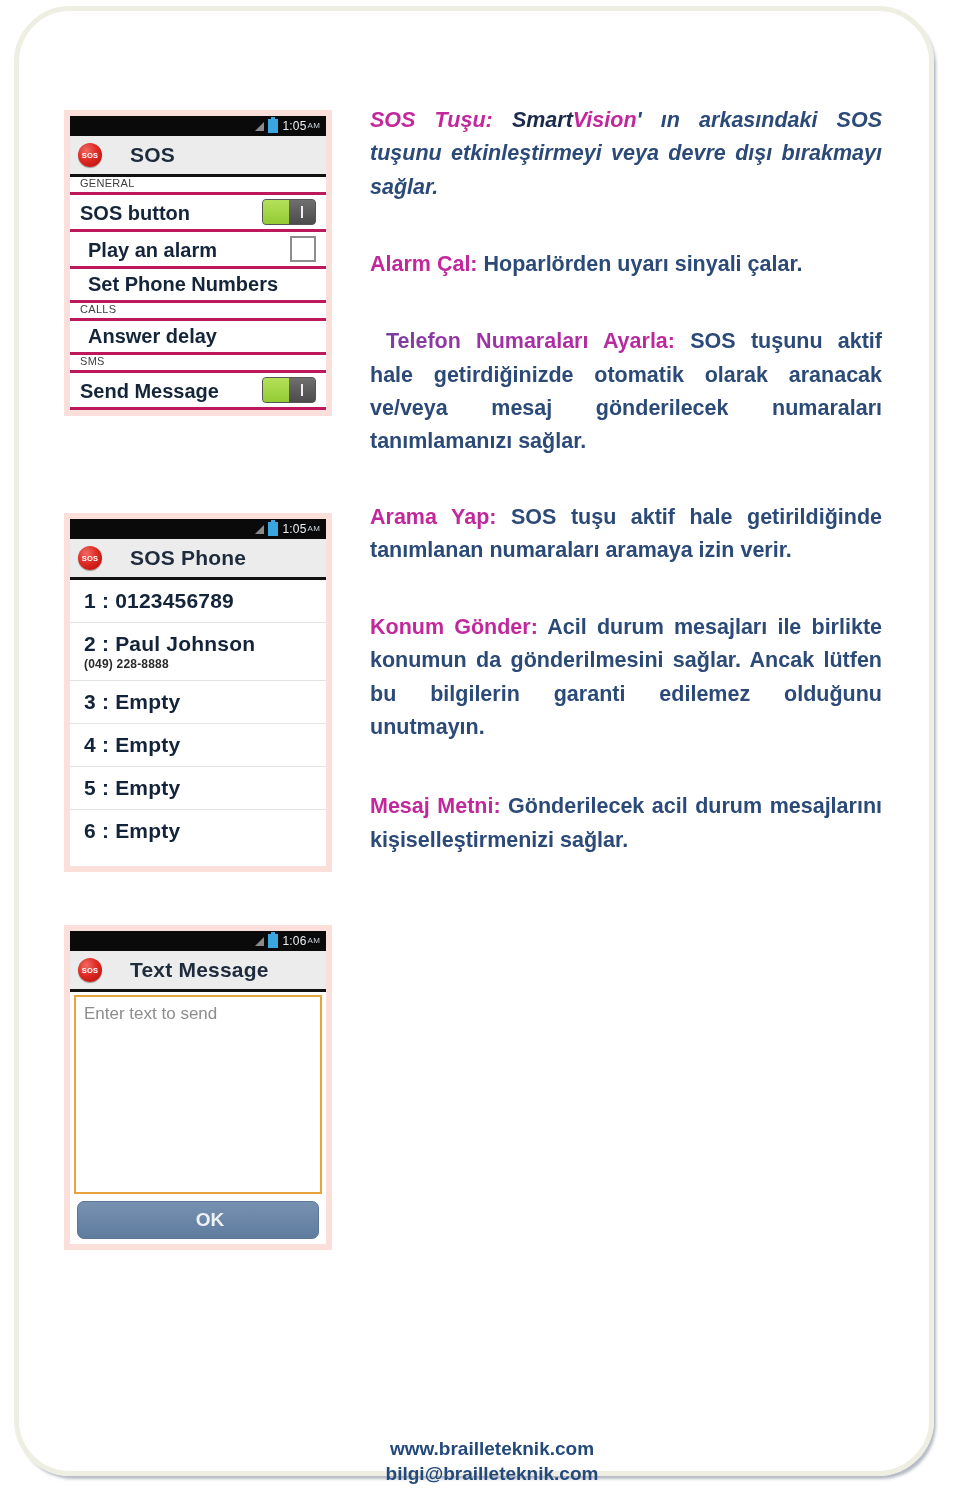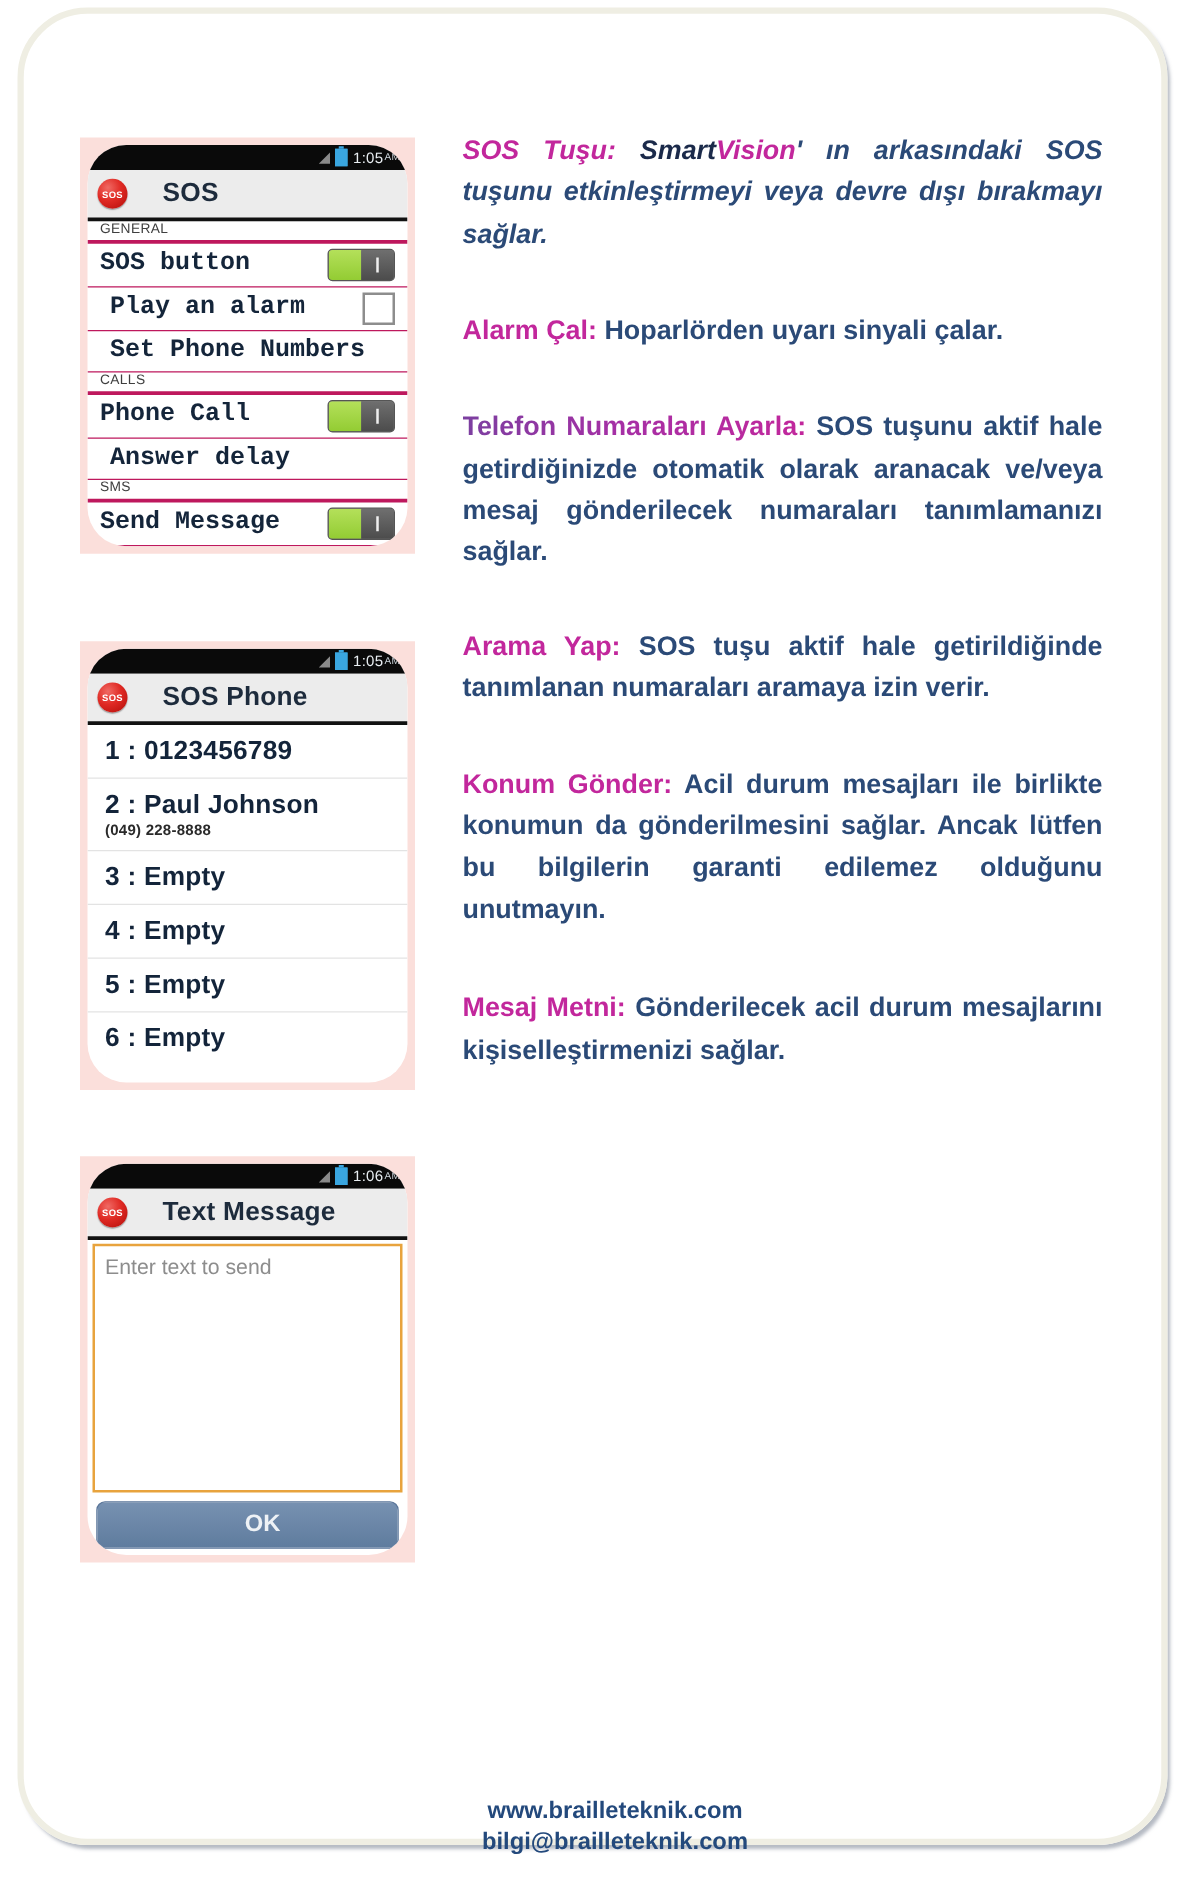--- a/index.html
+++ b/index.html
@@ -44,21 +44,20 @@
     left:64px;
     width:268px;
     background:#fbdfdb;
     padding:6px;
     box-sizing:border-box;
   }
   .shot .screen{
     background:#ffffff;
     overflow:hidden;
     position:relative;
-    border-radius:31px;
   }
   
   .statusbar{
     background:#0a0a0a;
     height:20px;
     display:flex;
     align-items:center;
     justify-content:flex-end;
     padding-right:6px;
     gap:4px;
@@ -107,26 +106,25 @@
   }
 
   
   .sec-head{
     font-size:11px;font-weight:normal;color:#3f3f3f;
     padding:0 10px 3px 10px;
     border-bottom:3px solid #be185d;
     letter-spacing:.3px;
   }
   .row{
-    display:flex;align-items:flex-start;justify-content:space-between;
+    display:flex;align-items:flex-end;justify-content:space-between;
     padding:4px 10px;
-    border-bottom:1px solid #be185d;
+    border-bottom:3px solid #be185d;
     min-height:33px;
     box-sizing:border-box;
-    font-family:Liberation Mono, monospace;
   }
   .row .label{
     font-size:20px;font-weight:bold;color:#14253a;white-space:nowrap;
   }
   .row.indent .label{padding-left:8px;}
   .toggle{
     width:52px;height:24px;border-radius:4px;
     background:#6b6b6b;
     display:flex;flex:0 0 auto;
     overflow:hidden;
@@ -191,21 +189,21 @@
     font-weight:bold;
     color:#2b4a77;
     text-align:justify;
     text-justify:inter-word;
     margin:0 0 26px 0;
   }
   .para .term{color:#c2279c;}
   .para .term.grad{
     background:linear-gradient(90deg,#7b3fa0 0%, #a52fa5 45%, #c2279c 100%);
     -webkit-background-clip:text;background-clip:text;
-    -webkit-text-fill-color:transparent;color:#a52fa5;
+    -webkit-text-fill-color:transparent;color:#a52fa5;margin-left:16px;
   }
   .para .brand-a{color:#1b2a4a;}
   .para .brand-b{color:#c2279c;}
 
   
   #p1{margin-bottom:44px;font-style:italic;}
   #p2{margin-bottom:44px;}
   #p3{margin-bottom:42px;}
   #p4{margin-bottom:44px;}
   #p5{margin-bottom:48px;}
@@ -258,29 +256,20 @@
         <span class="label">Play an alarm</span>
         <span class="checkbox"></span>
       </div>
 
       <div class="row indent">
         <span class="label">Set Phone Numbers</span>
       </div>
 
       <div class="sec-head">CALLS</div>
 
-      <div class="row">
-        <span class="label">Phone Call</span>
-        <span class="toggle">
-            <span class="on"></span>
-            <span class="knob">
-              <i></i>
-            </span>
-          </span>
-      </div>
 
       <div class="row indent">
         <span class="label">Answer delay</span>
       </div>
 
       <div class="sec-head">SMS</div>
 
       <div class="row" style="min-height:18px;overflow:hidden;">
         <span class="label">Send Message</span>
         <span class="toggle">

